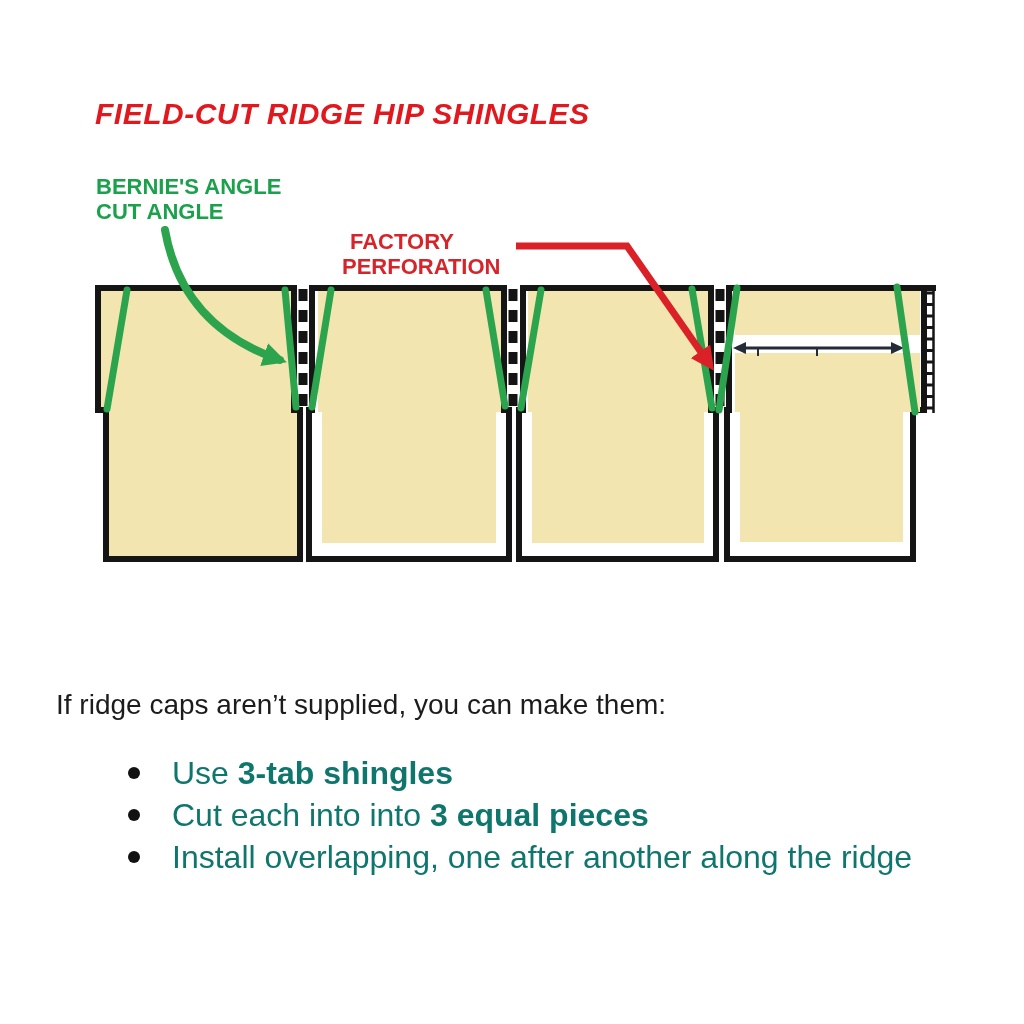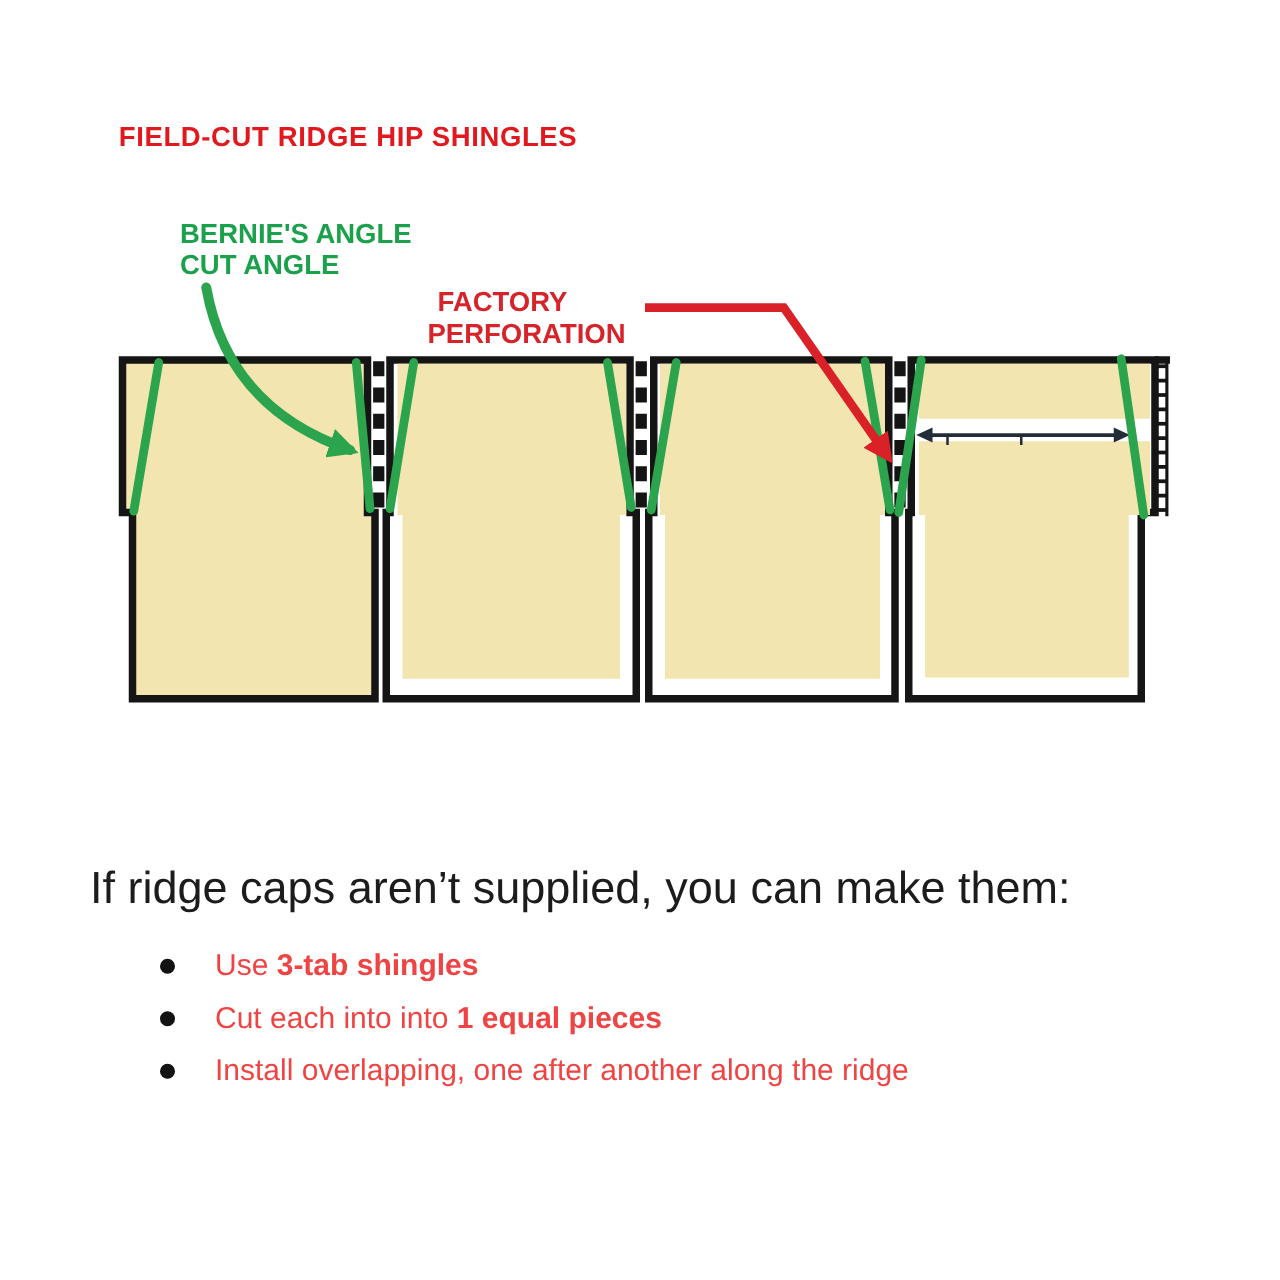--- a/index.html
+++ b/index.html
@@ -1,34 +1,35 @@
 <!DOCTYPE html>
 <html><head>
 <meta charset="utf-8">
 <style>
   html,body{margin:0;padding:0;background:#ffffff;}
   body{width:1024px;height:1024px;position:relative;overflow:hidden;
        font-family:"Liberation Sans", sans-serif;}
   .abs{position:absolute;}
   .page-title{
     left:95px;top:97px;
-    font-size:22px;font-weight:bold;color:#e1191f;letter-spacing:.5px;
+    font-size:30px;font-weight:bold;color:#e1191f;letter-spacing:.5px;
     white-space:nowrap;
+    font-style:italic;
   }
   .label{font-weight:bold;font-size:22px;line-height:25px;white-space:nowrap;}
-  .label-green{left:96px;top:174px;color:#1ba14c;margin-left:48px;}
+  .label-green{left:96px;top:174px;color:#1ba14c;}
   .label-red{left:342px;top:205px;color:#d6242b;margin-top:24px;}
   .label-red .indent{padding-left:8px;display:inline-block;}
   .diagram-svg{left:0;top:0;width:1024px;height:1024px;}
   .intro{
-    left:72px;top:689px;font-size:36px;color:#1c1c1c;white-space:nowrap;text-align:right;
+    left:56px;top:689px;font-size:28px;color:#1c1c1c;white-space:nowrap;text-align:right;
   }
   ul.bullets{
     left:128px;top:752px;margin:0;padding:0;list-style:none;
-    font-size:24px;color:#ef4444;
+    font-size:32px;color:#0f766e;
   }
   ul.bullets li{
     position:relative;padding-left:44px;height:42px;line-height:42px;
     white-space:nowrap;
   }
   ul.bullets li::before{
     content:"";position:absolute;left:0;top:15px;width:12px;height:12px;
     border-radius:50%;background:#121212;
   }
   .b{font-weight:bold;}
@@ -118,15 +119,15 @@
 
   <path d="M 165,230 C 176,292 213,337 280,360" fill="none" stroke="#2ca34d" stroke-width="8" stroke-linecap="round" marker-end="url(#mGreen)"></path>
 
   <path d="M 516,246 L 627,246 L 710,365" fill="none" stroke="#da2128" stroke-width="7" stroke-linejoin="miter" marker-end="url(#mRed)"></path>
 </svg>
 
 <div class="abs intro">If ridge caps aren’t supplied, you can make them:</div>
 
 <ul class="abs bullets">
   <li><span>Use </span><span class="b">3-tab shingles</span><span></span></li>
-  <li><span>Cut each into into </span><span class="b">1 equal pieces</span><span></span></li>
+  <li><span>Cut each into into </span><span class="b">3 equal pieces</span><span></span></li>
   <li><span>Install overlapping, one after another along the ridge</span><span class="b"></span><span></span></li>
 </ul>
 
 </body></html>

